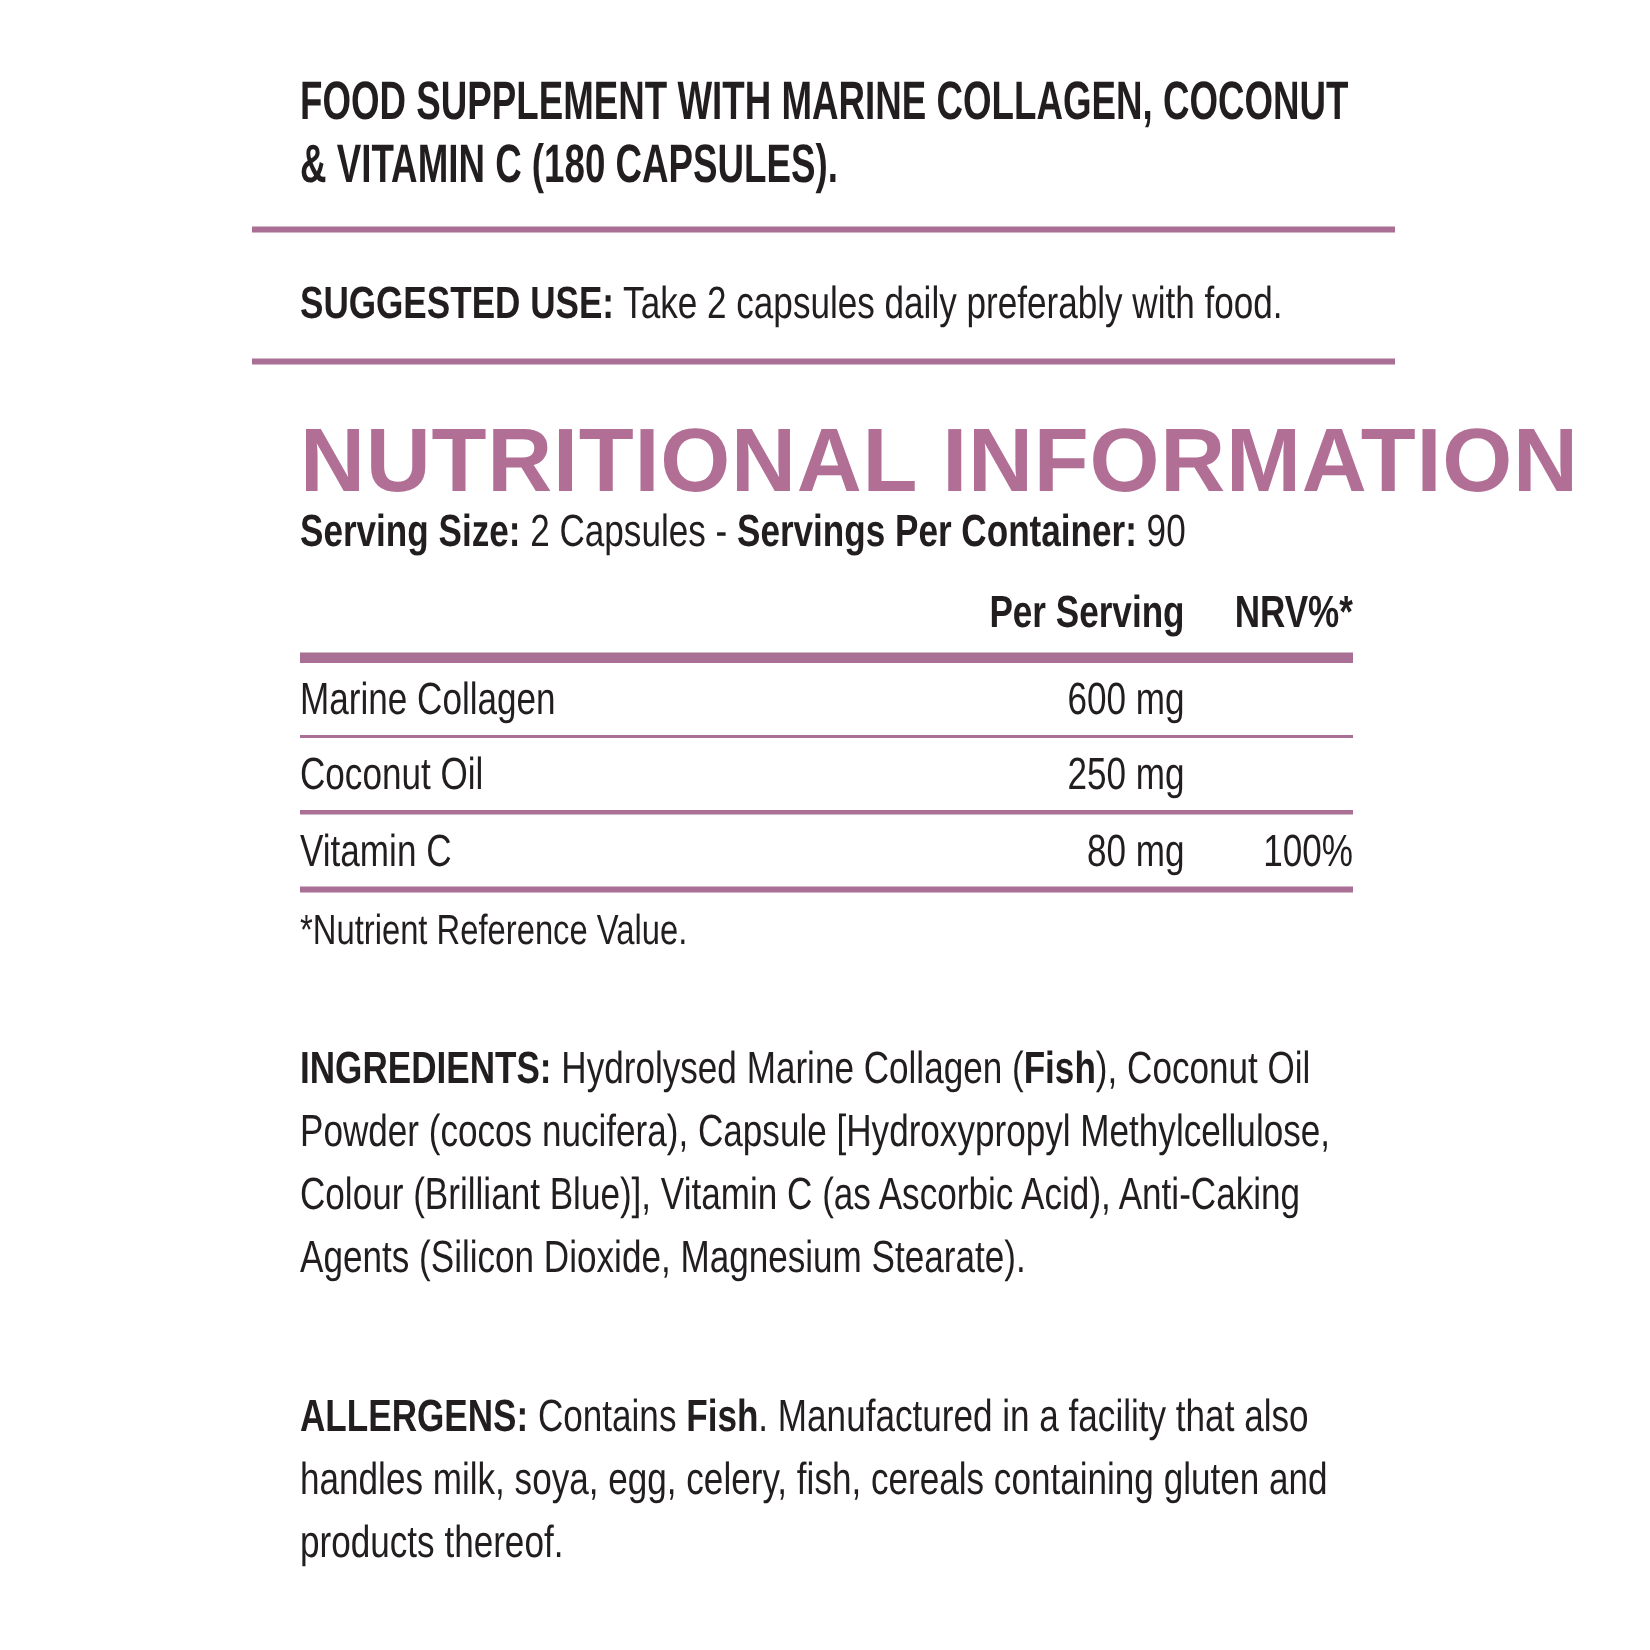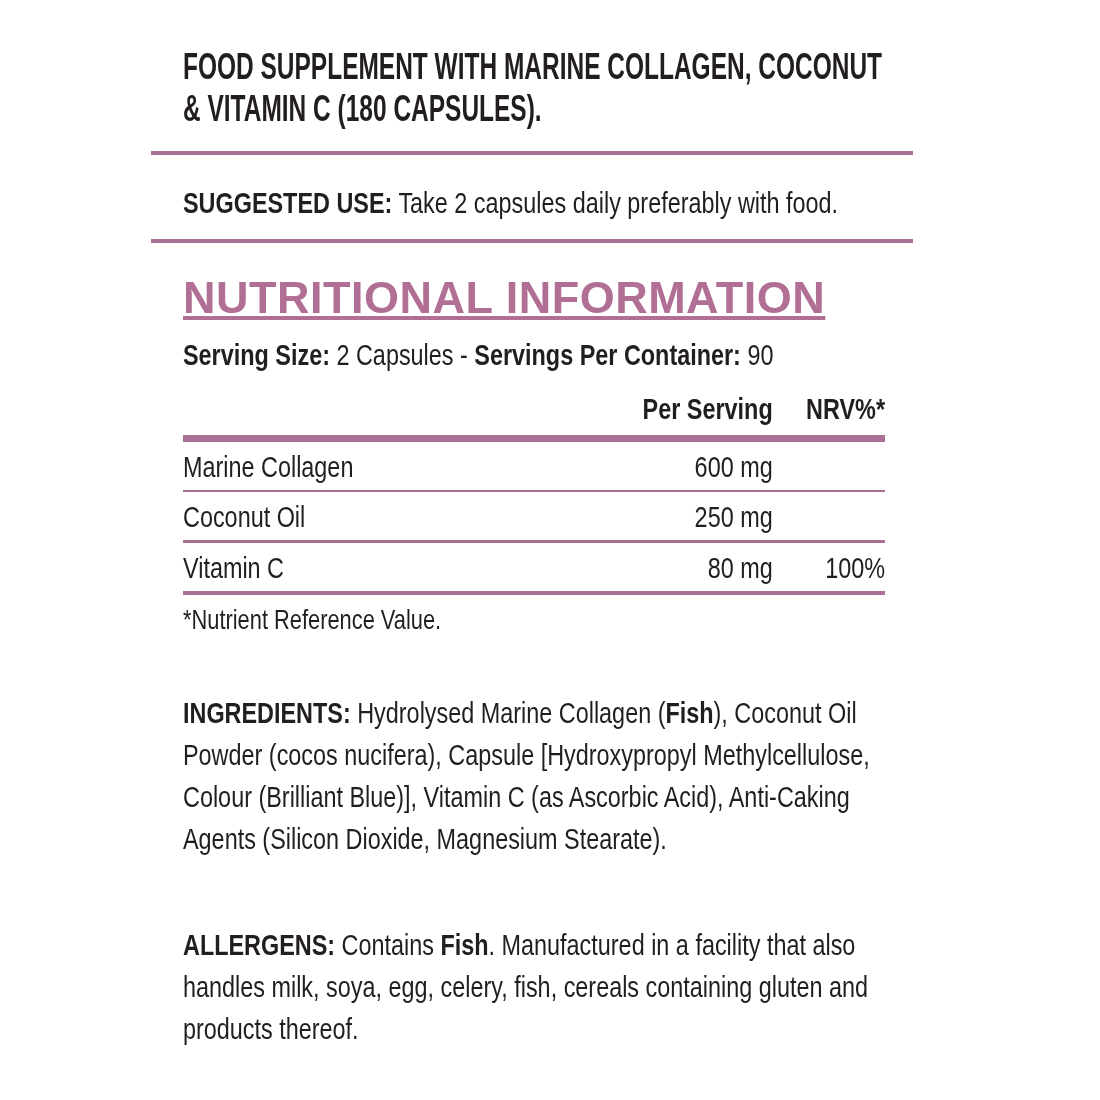--- a/index.html
+++ b/index.html
@@ -11,21 +11,21 @@
   }
   .page {
     position: relative;
     width: 1100px;
     height: 1100px;
     background: var(--page-bg, #ffffff);
     color: var(--text, #221e20);
   }
   .content {
     position: absolute;
-    left: 183px;
+    left: 200px;
     top: 0;
     width: 702px;
     height: 1100px;
   }
   
   .cx78 { transform: scaleX(0.78); transform-origin: 0 0; width: 900px; }
   .cx68 { transform: scaleX(0.68); transform-origin: 0 0; width: 1032px; }
   .b { font-weight: 700; }
 
   .product-title {
@@ -53,26 +53,25 @@
     top: 184px;
     left: 0;
     font-size: 30px;
     line-height: 38px;
   }
 
   .nutri-title {
     position: absolute;
     top: 272px;
     left: 0;
-    font-size: 45px;
+    font-size: 60px;
     font-weight: 700;
     letter-spacing: 0.5px;
     color: var(--accent-title, #b26f96);
     white-space: nowrap;
-    text-decoration: underline;
   }
 
   .serving {
     position: absolute;
     top: 336px;
     left: 0;
     font-size: 30px;
     line-height: 38px;
     white-space: nowrap;
   }

